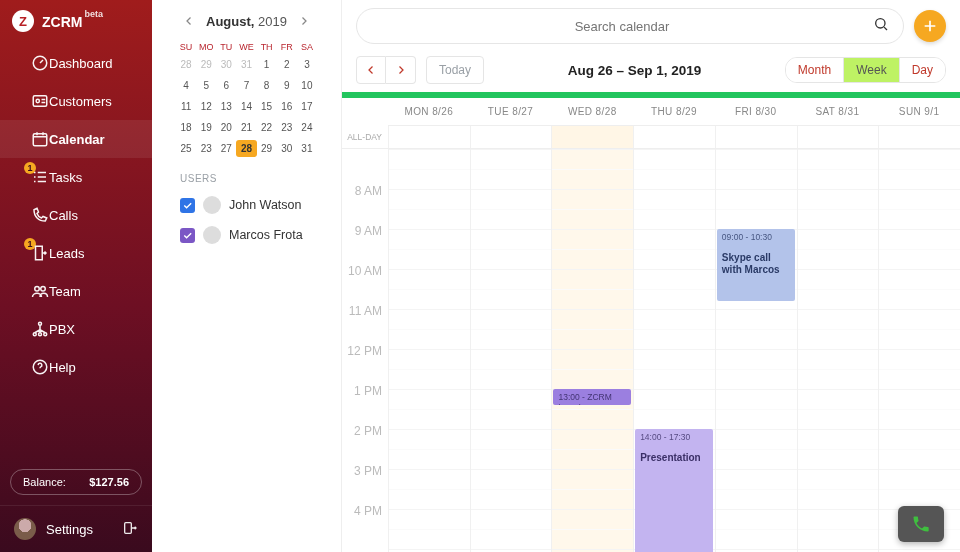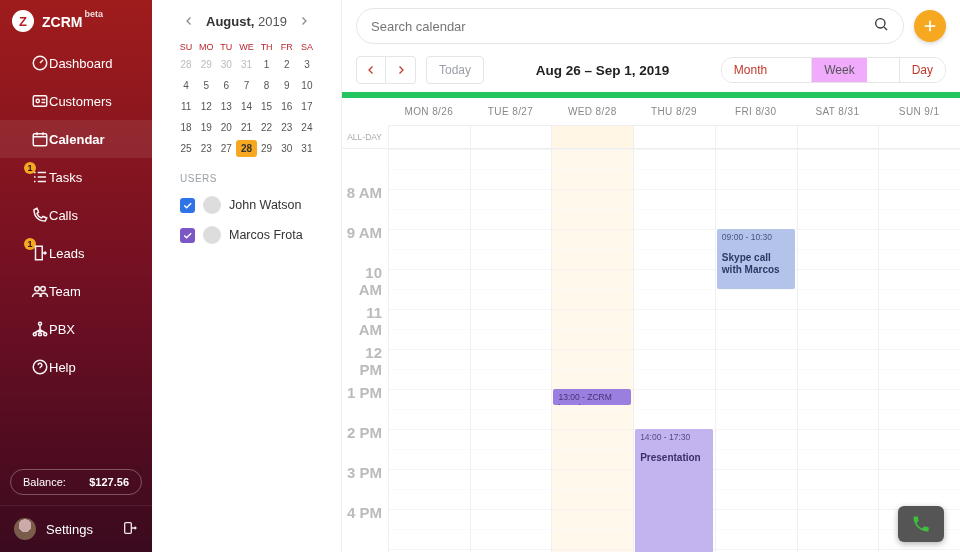--- a/index.html
+++ b/index.html
@@ -38,48 +38,48 @@
   .chk { width:15px; height:15px; border-radius:3px; display:flex; align-items:center; justify-content:center; }
   .chk.blue { background:#2f74e6; }
   .chk.purple { background:#7b57c5; }
   .chk svg { width:11px; height:11px; }
   .uavatar { width:18px; height:18px; border-radius:50%; background:#ddd; }
 
   
   .main { flex:1; height:552px; display:flex; flex-direction:column; }
   .searchbar { display:flex; align-items:center; gap:10px; padding:8px 14px; }
   .search-input { flex:1; border:1px solid #e6e6e6; border-radius:22px; height:36px; display:flex; align-items:center; padding:0 14px; }
-  .search-input input { border:none; outline:none; flex:1; font-size:13px; color:#0f172a; background:transparent; }
+  .search-input input { border:none; outline:none; flex:1; font-size:13px; color:#0f172a; background:transparent;text-align:center; }
   .search-icon { color:#333; }
   .fab { width:32px; height:32px; border-radius:50%; background:#f6a821; color:#fff; display:flex; align-items:center; justify-content:center; cursor:pointer; font-size:18px; box-shadow:0 2px 4px rgba(0,0,0,.15); }
   .toolbar { display:flex; align-items:center; padding:4px 14px 8px; gap:10px; border-bottom:6px solid #22c55e; }
   .arrow-btn { width:30px; height:28px; border-radius:4px; border:1px solid #e5e5e5; display:flex; align-items:center; justify-content:center; color:#c0392b; cursor:pointer; background:#fff; }
   .arrow-group { display:flex; }
   .arrow-group .arrow-btn:first-child { border-top-right-radius:0; border-bottom-right-radius:0; }
   .arrow-group .arrow-btn:last-child { border-top-left-radius:0; border-bottom-left-radius:0; border-left:none; }
   .today-btn { height:28px; border-radius:4px; border:1px solid #e5e5e5; padding:0 12px; font-size:12px; color:#9aa0a6; background:#fff; cursor:pointer; }
   .range-label { flex:1; text-align:center; font-size:13.5px; font-weight:600; color:#222; }
-  .viewseg { display:flex; border:1px solid #e5e5e5; border-radius:12px; overflow:hidden;gap:32px; }
+  .viewseg { display:flex; border:1px solid #e5e5e5; border-radius:12px; overflow:hidden; }
   .viewseg .seg { padding:5px 12px; font-size:12px; color:#c0392b; cursor:pointer; background:#fff; }
-  .viewseg .seg.active { background:#f0abfc; color:#555; }
+  .viewseg .seg.active { background:#bef264; color:#555; }
   .viewseg .seg + .seg { border-left:1px solid #e5e5e5; }
 
   
   .cal-wrap { flex:1; overflow:hidden; display:flex; }
   .gutter { width:46px; }
   .day-header { display:grid; grid-template-columns: repeat(7, 1fr); border-bottom:1px solid #eee; }
   .day-header div { text-align:center; font-size:10px; color:#888; padding:8px 0; letter-spacing:.4px; }
   .allday-row { display:flex; border-bottom:1px solid #eee; }
   .allday-label { width:46px; font-size:8.5px; color:#aaa; text-align:right; padding:6px 6px 0 0; }
   .allday-cells { flex:1; display:grid; grid-template-columns: repeat(7,1fr); height:22px; }
   .allday-cells > div { border-left:1px solid #f0f0f0; }
   .allday-cells .wed { background:#fff6e6; }
   .scroll { flex:1; overflow-y:hidden; display:flex; }
   .hours-col { width:46px; }
-  .hour-label { height:40px; font-size:15px; color:#bbb; text-align:right; padding-right:6px; position:relative; top:-5px;font-weight:bold; }
+  .hour-label { height:40px; font-size:12px; color:#bbb; text-align:right; padding-right:6px; position:relative; top:-5px; }
   .grid { flex:1; display:grid; grid-template-columns: repeat(7,1fr); position:relative; }
   .col { border-left:1px solid #f0f0f0; background-image: linear-gradient(#f4f4f4 1px, transparent 1px), linear-gradient(#fafafa 1px, transparent 1px); background-size: 100% 40px, 100% 20px; position:relative; }
   .col.wed { background-color:#fff8eb; }
   .event { position:absolute; left:1px; right:2px; border-radius:2px; padding:3px 5px; font-size:9px; line-height:1.25; overflow:hidden; }
   .event .time { opacity:.8; font-size:8.5px; }
   .event .title { font-weight:600; font-size:10px; margin-top:9px; }
   .ev-blue { background:#b3c3ea; color:#2a3a66; }
   .ev-purple { background:#c3b4f0; color:#3a2f66; }
   .ev-purple-solid { background:#9b7fe0; color:#2a1f55; }
 
@@ -362,21 +362,21 @@
                 <div class="time">13:00 - ZCRM launch</div>
               </div>
             </div>
             <div class="col">
               <div class="event ev-purple" style="top: 280px; height: 140px;">
                 <div class="time">14:00 - 17:30</div>
                 <div class="title">Presentation</div>
               </div>
             </div>
             <div class="col">
-              <div class="event ev-blue" style="top: 80px; height: 60px;">
+              <div class="event ev-blue" style="top: 80px; height: 72px;">
                 <div class="time">09:00 - 10:30</div>
                 <div class="title">Skype call with Marcos</div>
               </div>
             </div>
             <div class="col"></div>
             <div class="col"></div>
           </div>
       </div>
     </div>
   </div>

